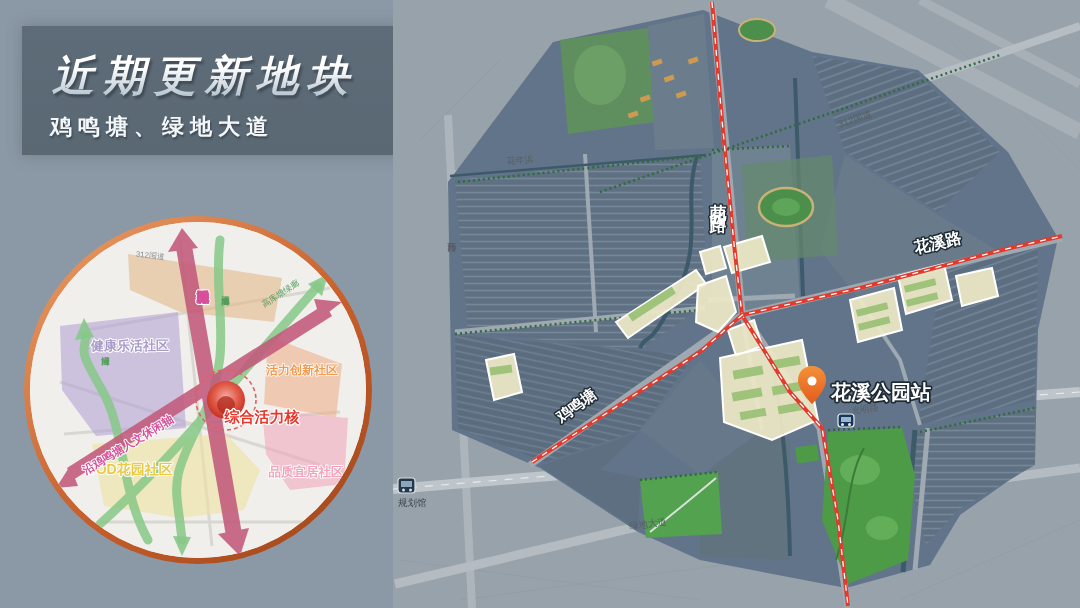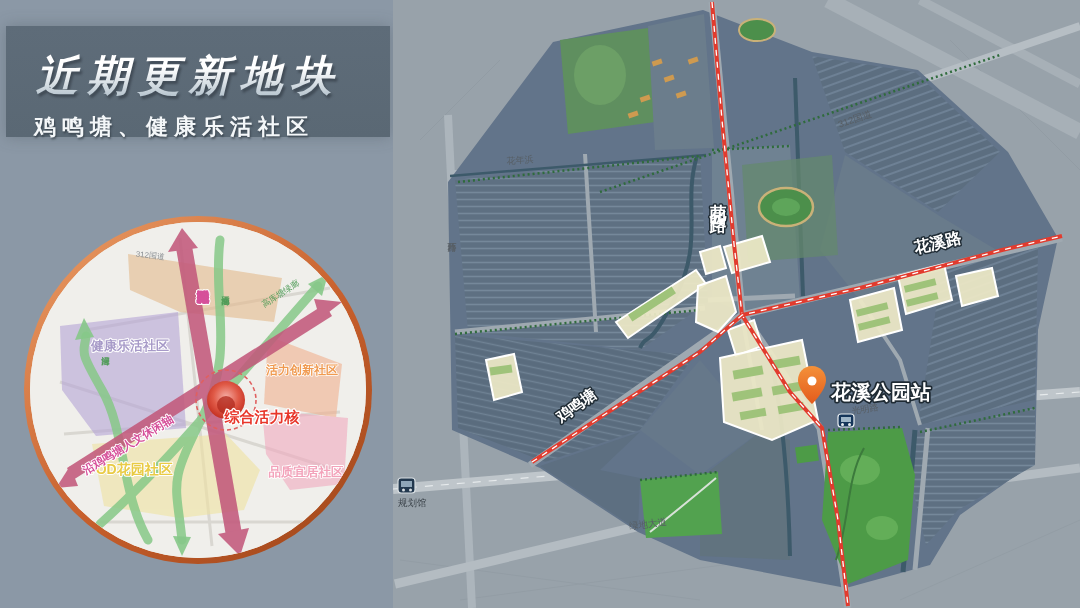--- a/index.html
+++ b/index.html
@@ -1,19 +1,19 @@
 <!DOCTYPE html>
 <html><head>
 <meta charset="utf-8">
 <style>
   html,body{margin:0;padding:0;}
   .stage{position:relative;width:1080px;height:608px;background:#8B98A6;overflow:hidden;
          font-family:"Liberation Sans",sans-serif;}
   
-  .title-panel{position:absolute;left:6px;top:26px;width:384px;height:111px;
+  .title-panel{position:absolute;left:22px;top:26px;width:384px;height:129px;
                background:linear-gradient(180deg,#5E6C79,#5A6874);box-shadow:0 0 14px rgba(70,80,90,.35);}
   .title-text{position:absolute;left:30px;top:22px;font-family:"Liberation Serif",serif;
               font-style:italic;font-weight:bold;font-size:42px;letter-spacing:9px;white-space:nowrap;
               background:linear-gradient(180deg,#ffffff 35%,#b9c6d0 85%);
               -webkit-background-clip:text;background-clip:text;color:transparent;
               filter:drop-shadow(2px 3px 1px rgba(30,38,46,.45));}
   .subtitle-text{position:absolute;left:28px;top:86px;font-family:"Liberation Serif",serif;
               font-weight:bold;font-size:22px;letter-spacing:6px;color:#f4f7f9;white-space:nowrap;
               text-shadow:1px 2px 2px rgba(30,38,46,.5);}
   
@@ -26,21 +26,21 @@
   .map-wrap{position:absolute;left:393px;top:0;width:687px;height:608px;}
   svg text{font-family:"Liberation Sans",sans-serif;}
 </style>
 </head>
 <body>
 
 <div class="stage">
 
   <div class="title-panel">
     <div class="title-text">近期更新地块</div>
-    <div class="subtitle-text">鸡鸣塘、健康乐活社区</div>
+    <div class="subtitle-text">鸡鸣塘、绿地大道</div>
   </div>
 
   <div class="inset-wrap">
     <div class="inset-inner">
       <svg width="336" height="336" viewBox="0 0 336 336">
         <defs>
           <radialGradient id="coreGrad" cx="50%" cy="42%" r="60%">
             <stop offset="0%" stop-color="#F4ACA4"></stop>
               <stop offset="55%" stop-color="#E05A47"></stop>
             <stop offset="100%" stop-color="#C22C1E"></stop>

